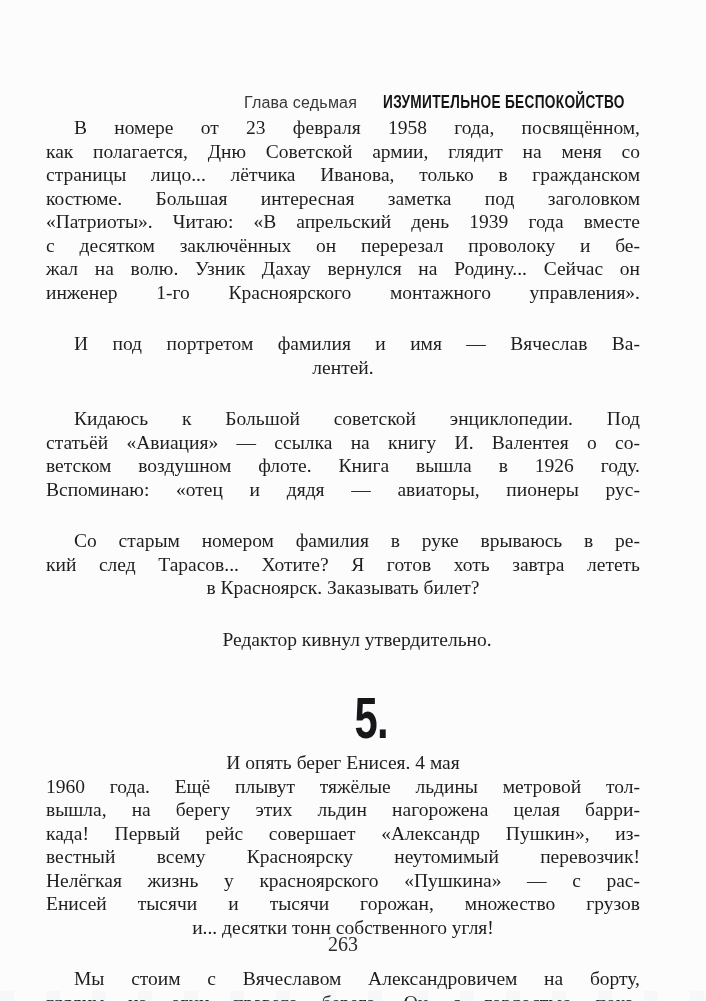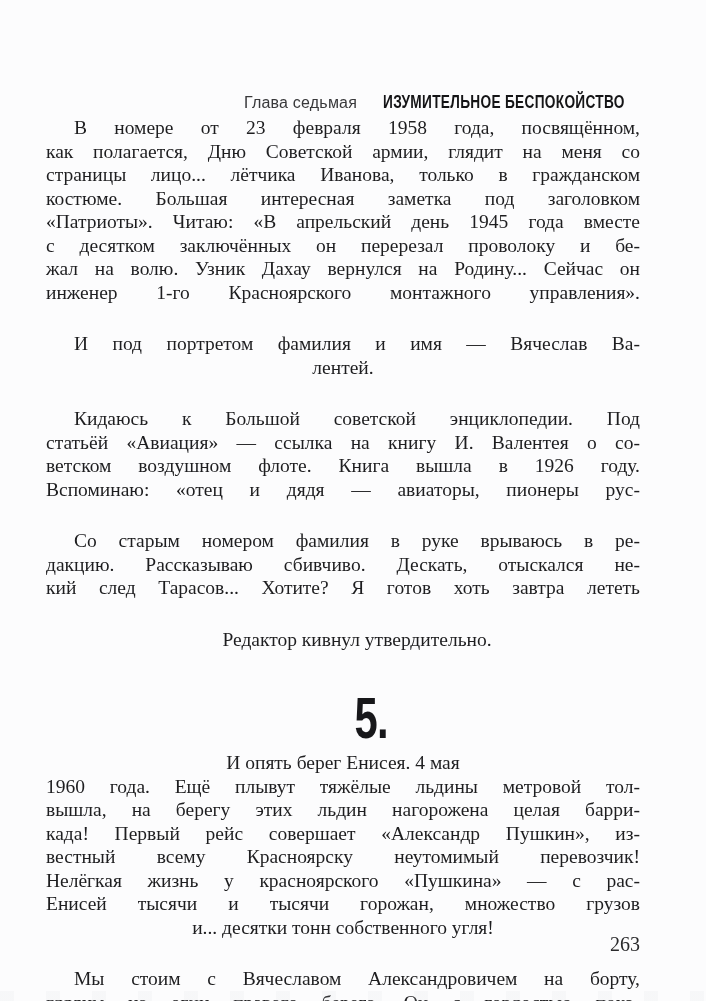--- a/index.html
+++ b/index.html
@@ -72,21 +72,21 @@
     color: #17171a;
     transform: scaleX(0.72);
     transform-origin: 50% 50%;
   }
   
   .page-number {
     position: absolute;
     top: 933px;
     left: 46px;
     width: 594px;
-    text-align: right;
+    text-align: center;
     font-size: 20px;
     color: #2a2a2c;
   }
   
   .scan-edge {
     position: absolute;
     left: 0;
     bottom: 0;
     width: 100%;
     height: 10px;
@@ -104,33 +104,33 @@
   <div class="page-header">
     <span class="chapter-label">Глава седьмая</span>
     <span class="chapter-title">ИЗУМИТЕЛЬНОЕ БЕСПОКОЙСТВО</span>
   </div>
 
   <div class="body-text" id="body-text">
       <div class="line j i">В номере от 23 февраля 1958 года, посвящённом,</div>
       <div class="line j">как полагается, Дню Советской армии, глядит на меня со</div>
       <div class="line j">страницы лицо... лётчика Иванова, только в гражданском</div>
       <div class="line j">костюме. Большая интересная заметка под заголовком</div>
-      <div class="line j">«Патриоты». Читаю: «В апрельский день 1945 года вместе</div>
+      <div class="line j">«Патриоты». Читаю: «В апрельский день 1939 года вместе</div>
       <div class="line j">с десятком заключённых он перерезал проволоку и бе-</div>
       <div class="line j">жал на волю. Узник Дахау вернулся на Родину... Сейчас он</div>
       <div class="line j">инженер 1-го Красноярского монтажного управления».</div>
       <div class="line j i">И под портретом фамилия и имя — Вячеслав Ва-</div>
       <div class="line l">лентей.</div>
       <div class="line j i">Кидаюсь к Большой советской энциклопедии. Под</div>
       <div class="line j">статьёй «Авиация» — ссылка на книгу И. Валентея о со-</div>
       <div class="line j">ветском воздушном флоте. Книга вышла в 1926 году.</div>
       <div class="line j">Вспоминаю: «отец и дядя — авиаторы, пионеры рус-</div>
       <div class="line j i">Со старым номером фамилия в руке врываюсь в ре-</div>
-      <div class="line j">дакцию. Рассказываю сбивчиво. Дескать, отыскался не-</div>
       <div class="line j">кий след Тарасов... Хотите? Я готов хоть завтра лететь</div>
+      <div class="line l">в Красноярск. Заказывать билет?</div>
       <div class="line l i">Редактор кивнул утвердительно.</div>
       <div class="section-number"><span class="numeral">5.</span></div>
       <div class="line r">И опять берег Енисея. 4 мая</div>
       <div class="line j">1960 года. Ещё плывут тяжёлые льдины метровой тол-</div>
       <div class="line j">вышла, на берегу этих льдин нагорожена целая барри-</div>
       <div class="line j">када! Первый рейс совершает «Александр Пушкин», из-</div>
       <div class="line j">вестный всему Красноярску неутомимый перевозчик!</div>
       <div class="line j">Нелёгкая жизнь у красноярского «Пушкина» — с рас-</div>
       <div class="line j">Енисей тысячи и тысячи горожан, множество грузов</div>
       <div class="line l">и... десятки тонн собственного угля!</div>

